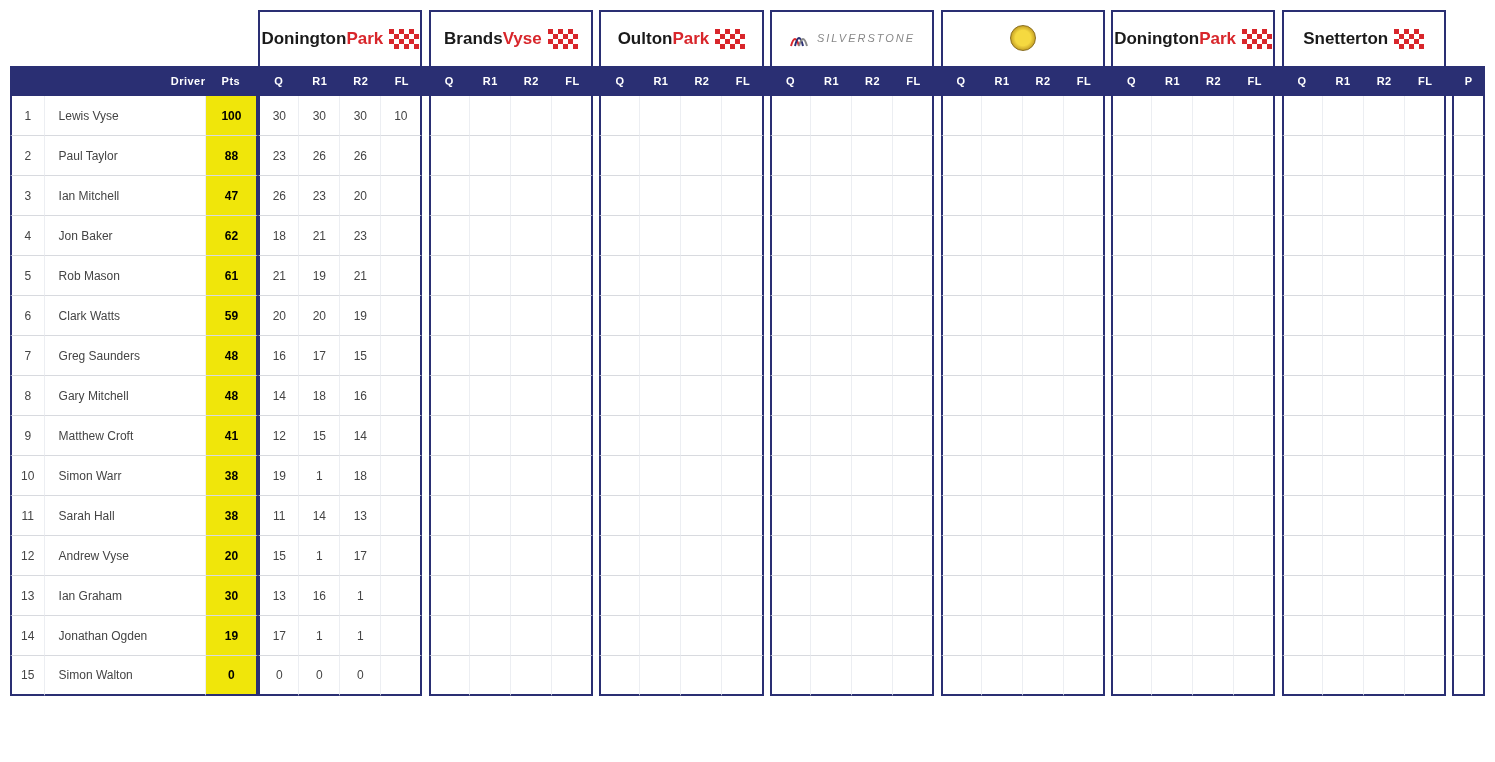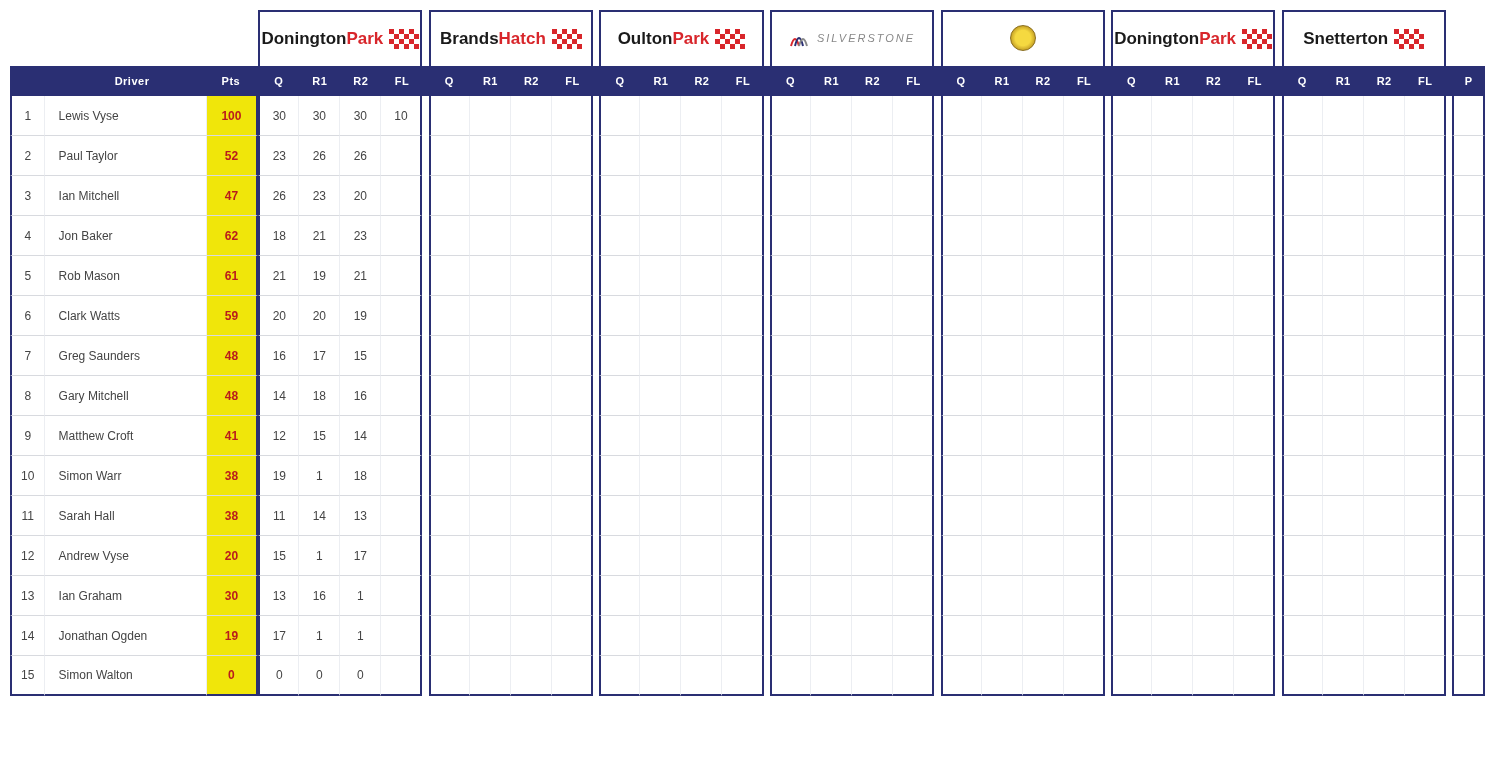--- a/index.html
+++ b/index.html
@@ -47,21 +47,21 @@
     background: #2a2f73;
     color: #fff;
     height: 30px;
     font-weight: 700;
     font-size: 11px;
     text-align: center;
     vertical-align: middle;
     letter-spacing: 0.5px;
   }
   .col-header-row .driver-hd {
-    text-align: center;
+    text-align: right;
     padding-left: 14px;
   }
   .col-header-row .pts-hd {
     text-align: center;
     padding-right: 4px;
   }
   .data-row td {
     height: 40px;
     border-bottom: 1px solid #d8dadf;
     border-right: 1px solid #eceef2;
@@ -76,21 +76,21 @@
     text-align: center;
     width: 32px;
   }
   .data-row td.driver {
     text-align: left;
     padding-left: 14px;
   }
   .data-row td.pts {
     background: #f0e60a;
     font-weight: 700;
-    color: #b91c1c;
+    color: #000000;
     border-right: 2px solid #2a2f73;
   }
   .data-row td.block-end {
     border-right: 2px solid #2a2f73;
   }
   .data-row td.block-start {
     border-left: 2px solid #2a2f73;
   }
   .data-row td.gap {
     border: none;
@@ -185,21 +185,21 @@
                 <rect x="25" y="5" width="5" height="5"></rect>
                 <rect x="20" y="10" width="5" height="5"></rect>
                 <rect x="5" y="15" width="5" height="5"></rect>
                 <rect x="15" y="15" width="5" height="5"></rect>
                 <rect x="25" y="15" width="5" height="5"></rect>
               </g>
             </svg>
           </span></td>
     <td class="track-gap"></td>
     <td colspan="4" class="track-header"><span class="track-logo">
-            <span><span class="accent1">Brands</span><span class="accent2">Hatch</span></span> 
+            <span><span class="accent1">Brands</span><span class="accent2">Vyse</span></span> 
             <svg class="flag" width="30" height="20" viewBox="0 0 30 20">
               <g fill="#d8262b">
                 <rect x="0" y="0" width="5" height="5"></rect>
                 <rect x="10" y="0" width="5" height="5"></rect>
                 <rect x="5" y="5" width="5" height="5"></rect>
                 <rect x="15" y="5" width="5" height="5"></rect>
                 <rect x="0" y="10" width="5" height="5"></rect>
                 <rect x="10" y="10" width="5" height="5"></rect>
                 <rect x="20" y="0" width="5" height="5"></rect>
                 <rect x="25" y="5" width="5" height="5"></rect>
@@ -366,21 +366,21 @@
         <td class=" block-start"></td>
         <td class=""></td>
         <td class=""></td>
         <td class=" block-end"></td>
         <td class="gap"></td>
         <td class="block-start block-end"></td>
       </tr>
       <tr class="data-row">
         <td class="rank">2</td>
         <td class="driver">Paul Taylor</td>
-        <td class="pts">52</td>
+        <td class="pts">88</td>
         <td class=" block-start">23</td>
         <td class="">26</td>
         <td class="">26</td>
         <td class=" block-end"></td>
         <td class="gap"></td>
         <td class=" block-start"></td>
         <td class=""></td>
         <td class=""></td>
         <td class=" block-end"></td>
         <td class="gap"></td>

